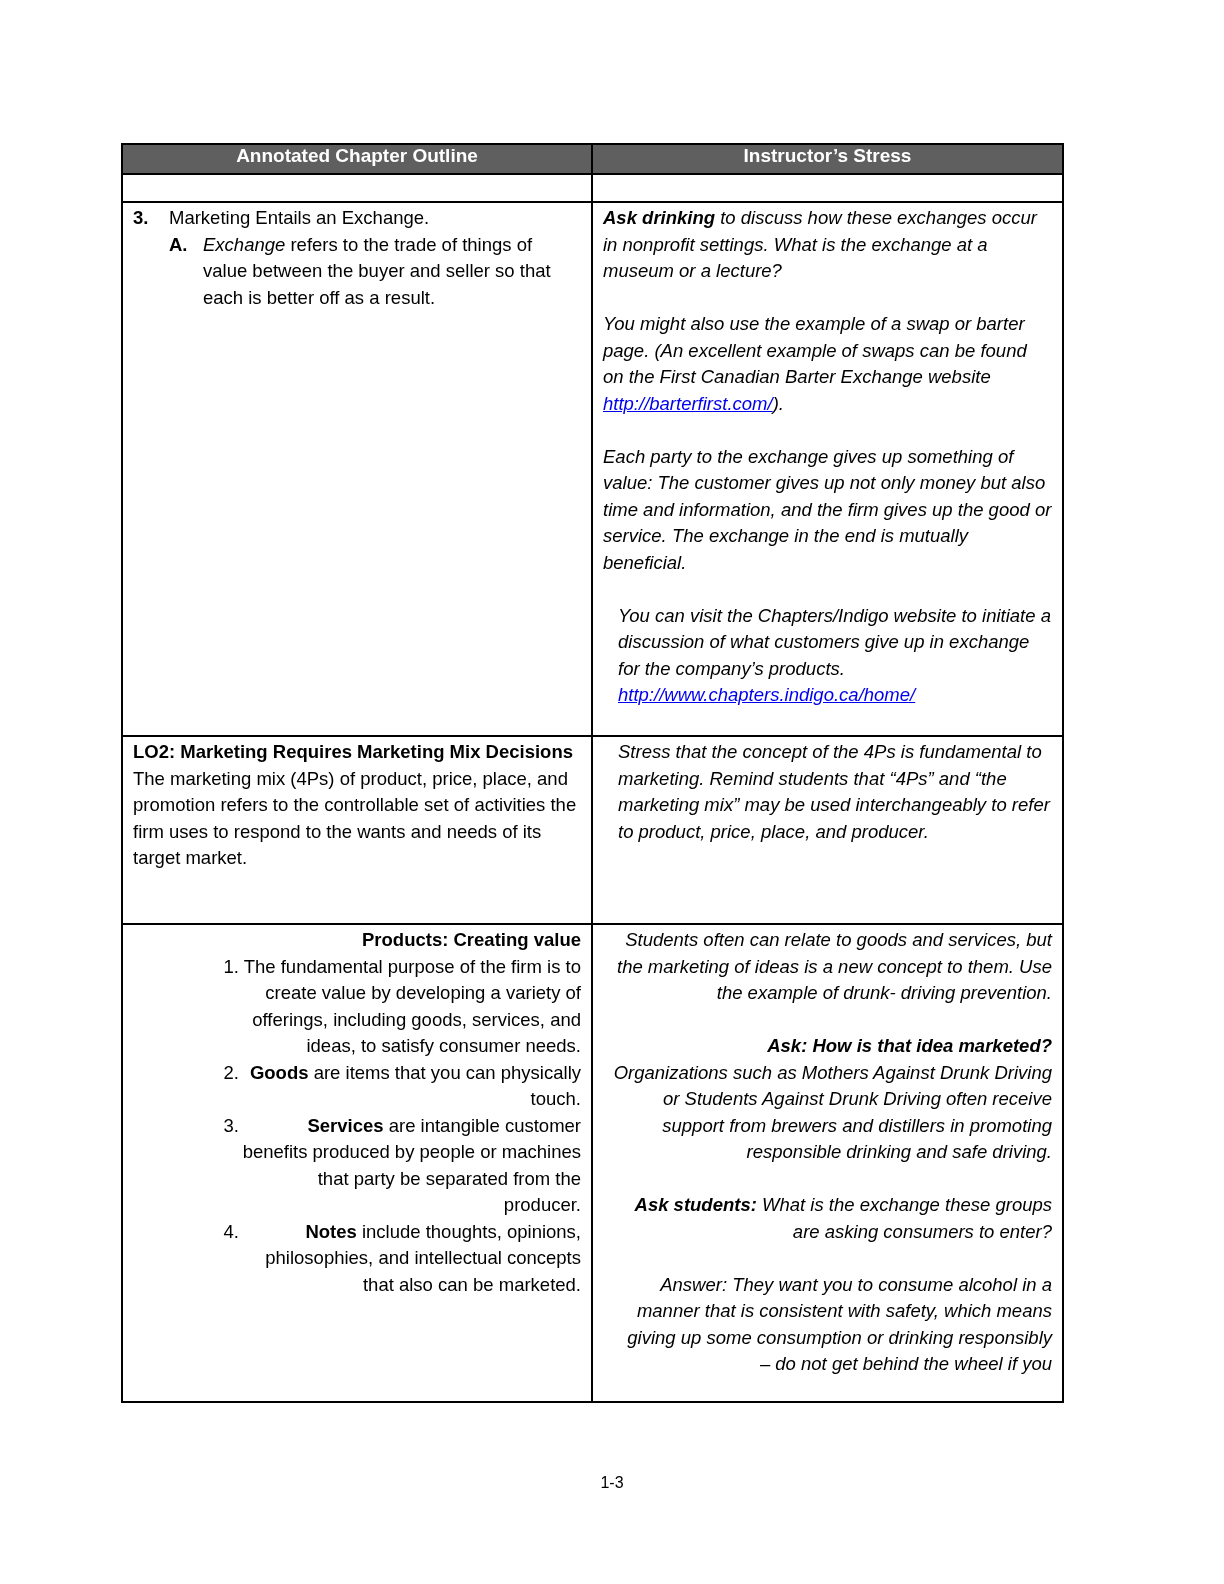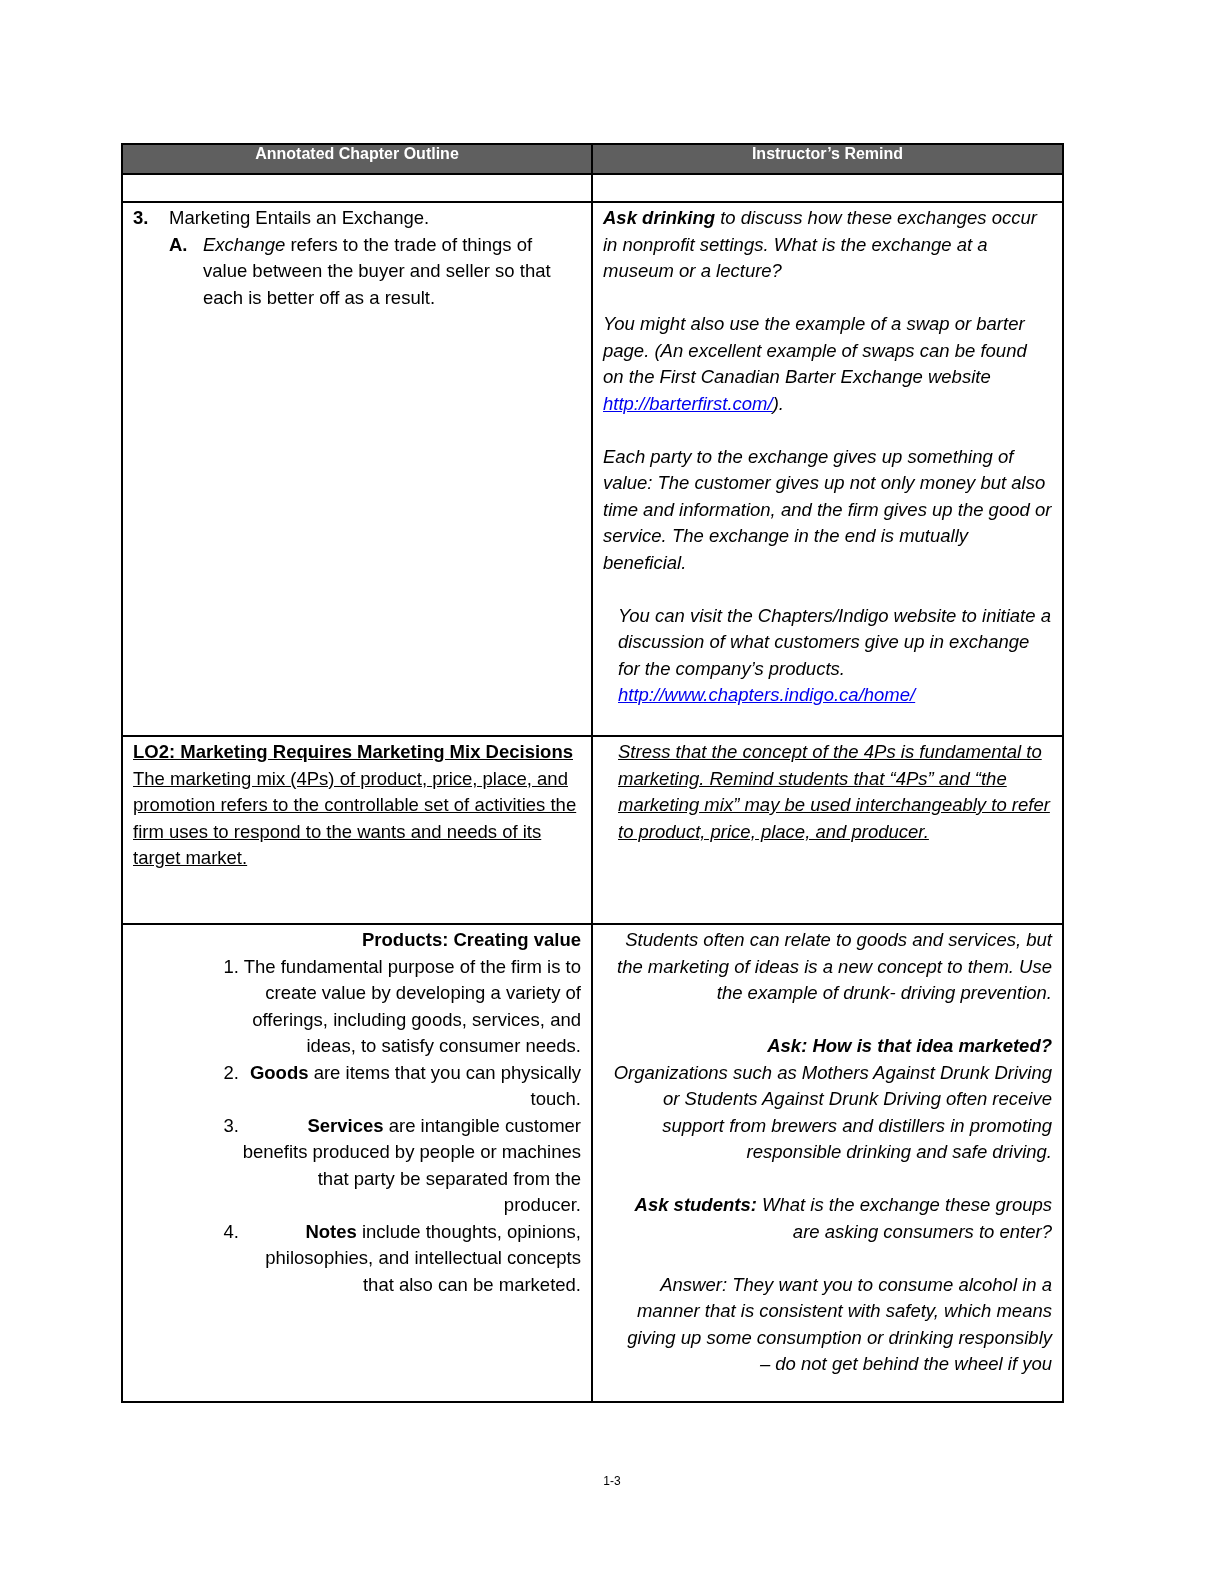--- a/index.html
+++ b/index.html
@@ -8,59 +8,59 @@
   table.outline {
     position: absolute; left: 121px; top: 143px; width: 941px;
     border-collapse: collapse; table-layout: fixed;
   }
   table.outline td, table.outline th {
     border: 2px solid #000; vertical-align: top; padding: 0;
   }
   col.c1 { width: 470px; }
   col.c2 { width: 471px; }
   th.hdr {
-    background: #5f5f5f; color: #fff; font-weight: bold; font-size: 16px;
+    background: #5f5f5f; color: #fff; font-weight: bold; font-size: 19px;
     height: 28px; text-align: center; vertical-align: middle;
   }
   tr.blank td { height: 26px; }
   .cell { font-size: 18.5px; line-height: 26.5px; padding: 2px 10px 8px 10px; }
   .notes { font-style: italic; }
   .notes p { margin: 0 0 26.5px 0; }
   .notes p:last-child { margin-bottom: 0; margin-left: 15px; }
   a.link { color: #0000ee; text-decoration: underline; }
   .num-item { display: flex; }
   .num-item .lbl { flex: 0 0 36px; font-weight: bold; }
   .sub-item { display: flex; margin-left: 36px; }
   .sub-item .lbl { flex: 0 0 34px; font-weight: bold; }
   .ol-item { display: flex; margin-left: 68px; }
   .ol-item .lbl { flex: 0 0 38px; }
   .bold { font-weight: bold; }
   .bi { font-weight: bold; }
   .it { font-style: italic; }
   .footer {
     position: absolute; top: 1474px; left: 0; width: 1224px; text-align: center;
-    font-size: 12px;
+    font-size: 16px;
   }
   tr.r1 td { height: 532px; }
-  tr.r2 td { height: 186px; text-decoration: underline; }
+  tr.r2 td { height: 186px; }
   tr.r3 td { height: 476px; text-align: right; }
 </style>
 </head>
 <body>
 
 <div class="page">
   <table class="outline">
     <colgroup>
         <col class="c1">
         <col class="c2">
       </colgroup>
     <tbody>
         <tr>
       <th class="hdr">Annotated Chapter Outline</th>
-      <th class="hdr">Instructor’s Remind</th>
+      <th class="hdr">Instructor’s Stress</th>
     </tr>
     <tr class="blank">
       <td></td>
       <td></td>
     </tr>
 
     <tr class="r1">
       <td>
         <div class="cell">
           <div class="num-item">

